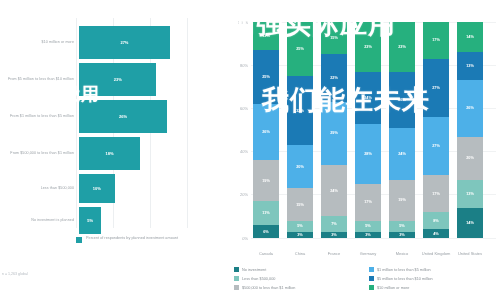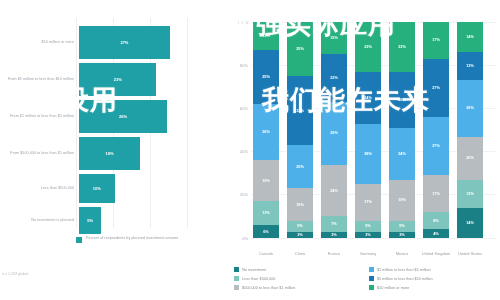--- a/index.html
+++ b/index.html
@@ -57,21 +57,21 @@
   
   .overlay{position:absolute;left:0;top:0;width:500px;height:300px;pointer-events:none;}
   .cn{
     position:absolute;color:#ffffff;font-weight:700;
     font-family:"DejaVu Sans",sans-serif;
     text-shadow:0 0 2px rgba(255,255,255,.35);
     white-space:nowrap;
   }
   .cn-1{left:44px;top:6px;font-size:27px;letter-spacing:1px;}
   .cn-2{left:228px;top:6px;font-size:27px;letter-spacing:1px;}
-  .cn-3{left:62px;top:82px;font-size:27px;letter-spacing:1px;}
+  .cn-3{left:62px;top:82px;font-size:18px;letter-spacing:1px;}
   .cn-4{left:262px;top:82px;font-size:27px;letter-spacing:1px;}
 </style>
 </head>
 <body>
 
 <div id="root">
 
   <div class="panel-left">
     <div class="hgrid" style="left:76px"></div>
     <div class="hgrid" style="left:113px"></div>

